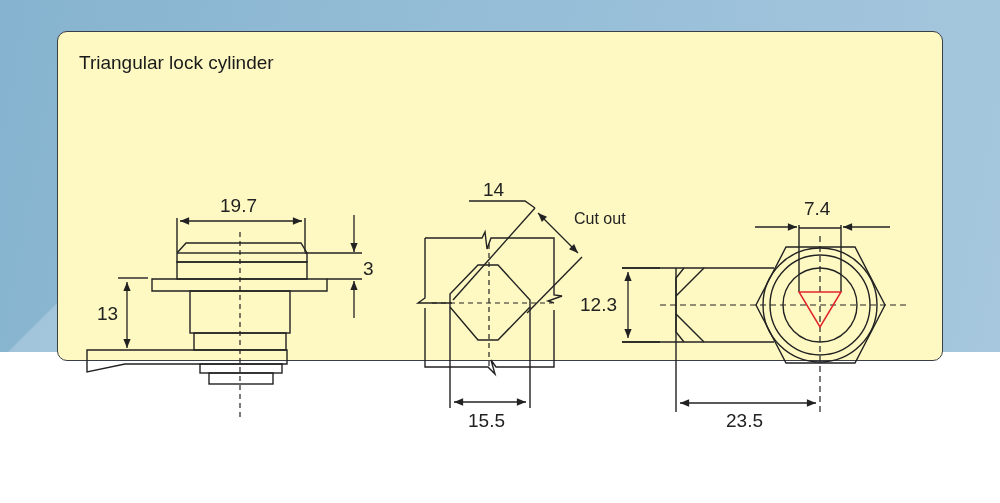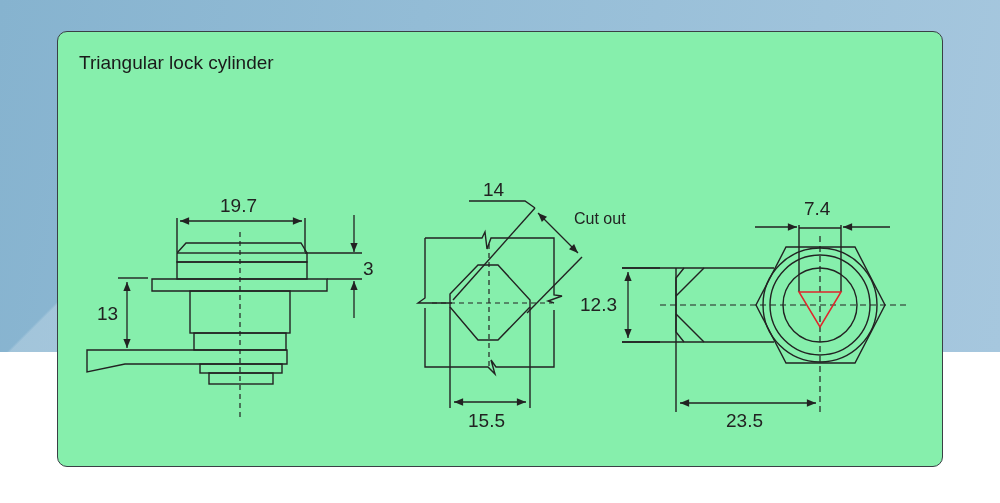--- a/index.html
+++ b/index.html
@@ -10,22 +10,22 @@
   }
   .bg-top {
     position:absolute; left:0; top:0; width:1000px; height:352px;
     background:linear-gradient(100deg, #86b3cf 0%, #93bcd6 40%, #a6c7de 100%);
   }
   .bg-diag {
     position:absolute; left:0; top:200px; width:200px; height:152px;
     background:linear-gradient(135deg, rgba(255,255,255,0) 0%, rgba(255,255,255,0) 45%, rgba(255,255,255,0.22) 46%, rgba(255,255,255,0.22) 100%);
   }
   .card {
-    position:absolute; left:57px; top:31px; width:886px; height:436px;
-    background:#86efac; border:1.5px solid #3a3f45; border-radius:10px;
+    position:absolute; left:57px; top:31px; width:886px; height:330px;
+    background:#fef9c3; border:1.5px solid #3a3f45; border-radius:10px;
     box-sizing:border-box;
   }
   .title {
     position:absolute; left:21px; top:20px; font-size:19px; color:#1a1a1a;
   }
   svg.drawing { position:absolute; left:0; top:0; }
   .dim { font-size:19px; fill:#222; font-family:"Liberation Sans", sans-serif; }
   .note { font-size:16px; fill:#222; font-family:"Liberation Sans", sans-serif; }
 </style>
 </head>

